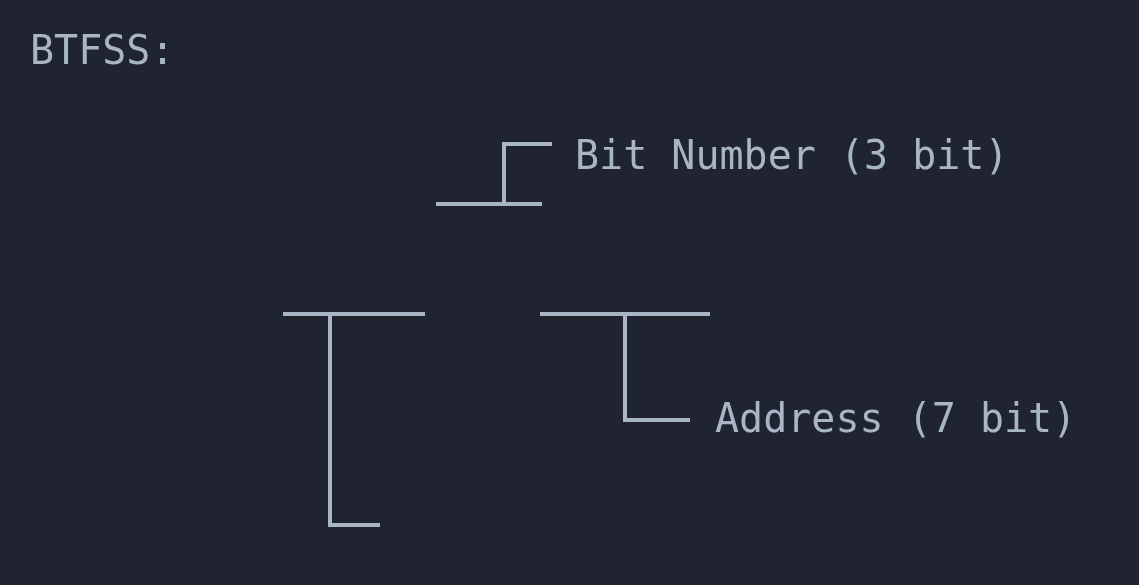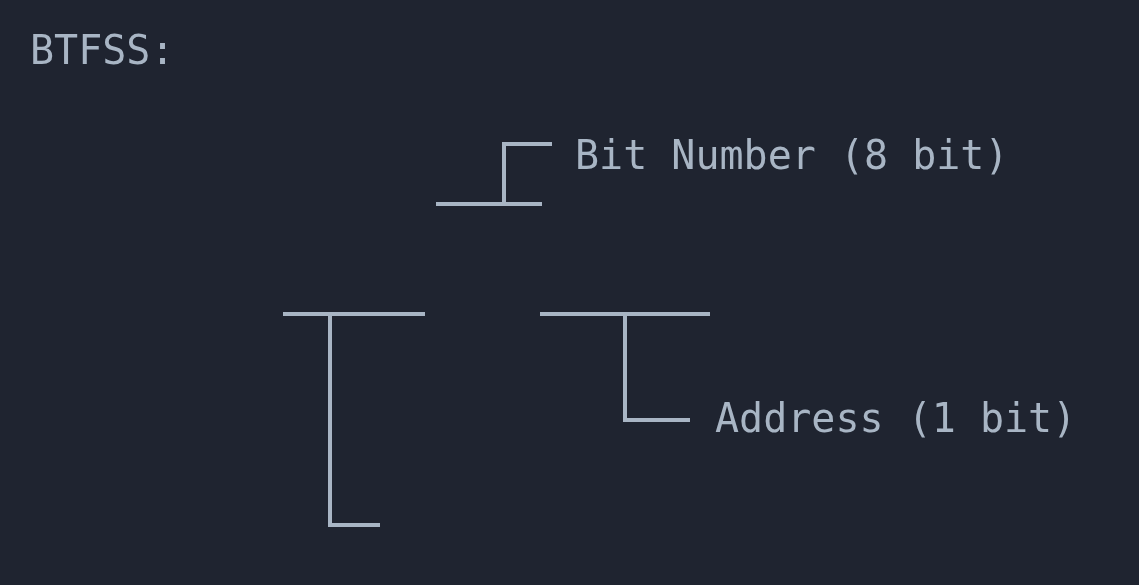--- a/index.html
+++ b/index.html
@@ -38,23 +38,23 @@
   }
 </style>
 </head>
 <body>
 
 <div class="stage">
 
   <div class="text" style="left:30px; top:30px;">BTFSS:</div>
 
 
-  <div class="text" style="left:575px; top:135px;">Bit Number (8 bit)</div>
+  <div class="text" style="left:575px; top:135px;">Bit Number (3 bit)</div>
 
-  <div class="text" style="left:715px; top:398px;">Address (1 bit)</div>
+  <div class="text" style="left:715px; top:398px;">Address (7 bit)</div>
 
 
   <svg class="lines">
 
     <line x1="436" y1="204" x2="542" y2="204"></line>
 
     <line x1="504" y1="206" x2="504" y2="144"></line>
 
     <line x1="502" y1="144" x2="552" y2="144"></line>
 

